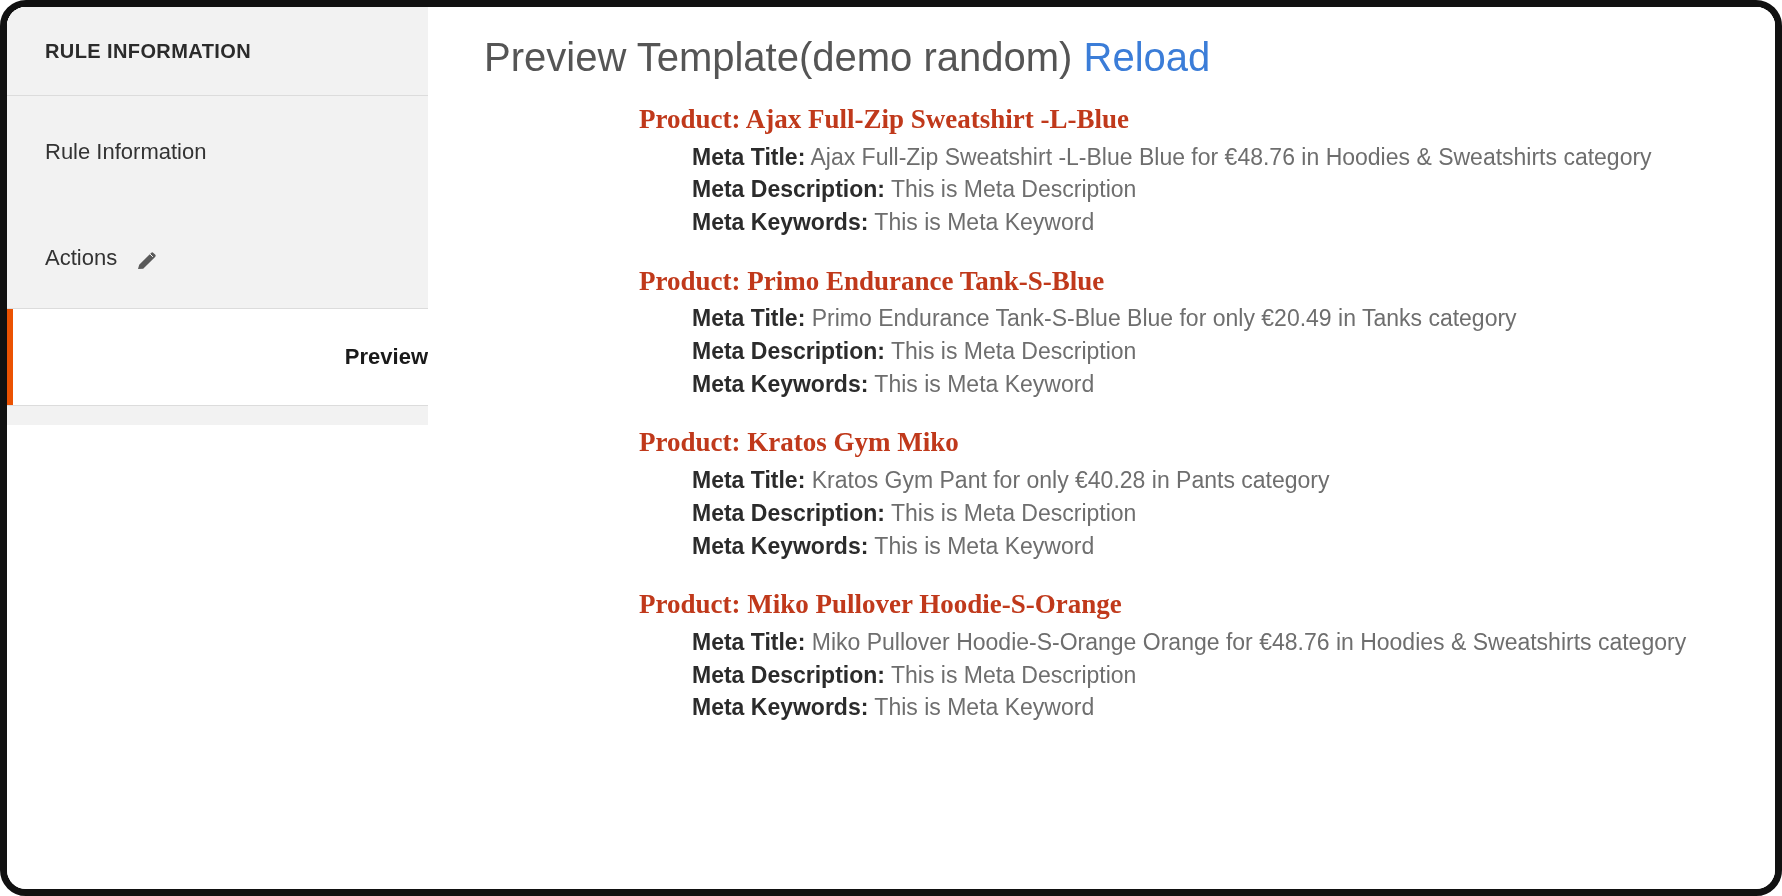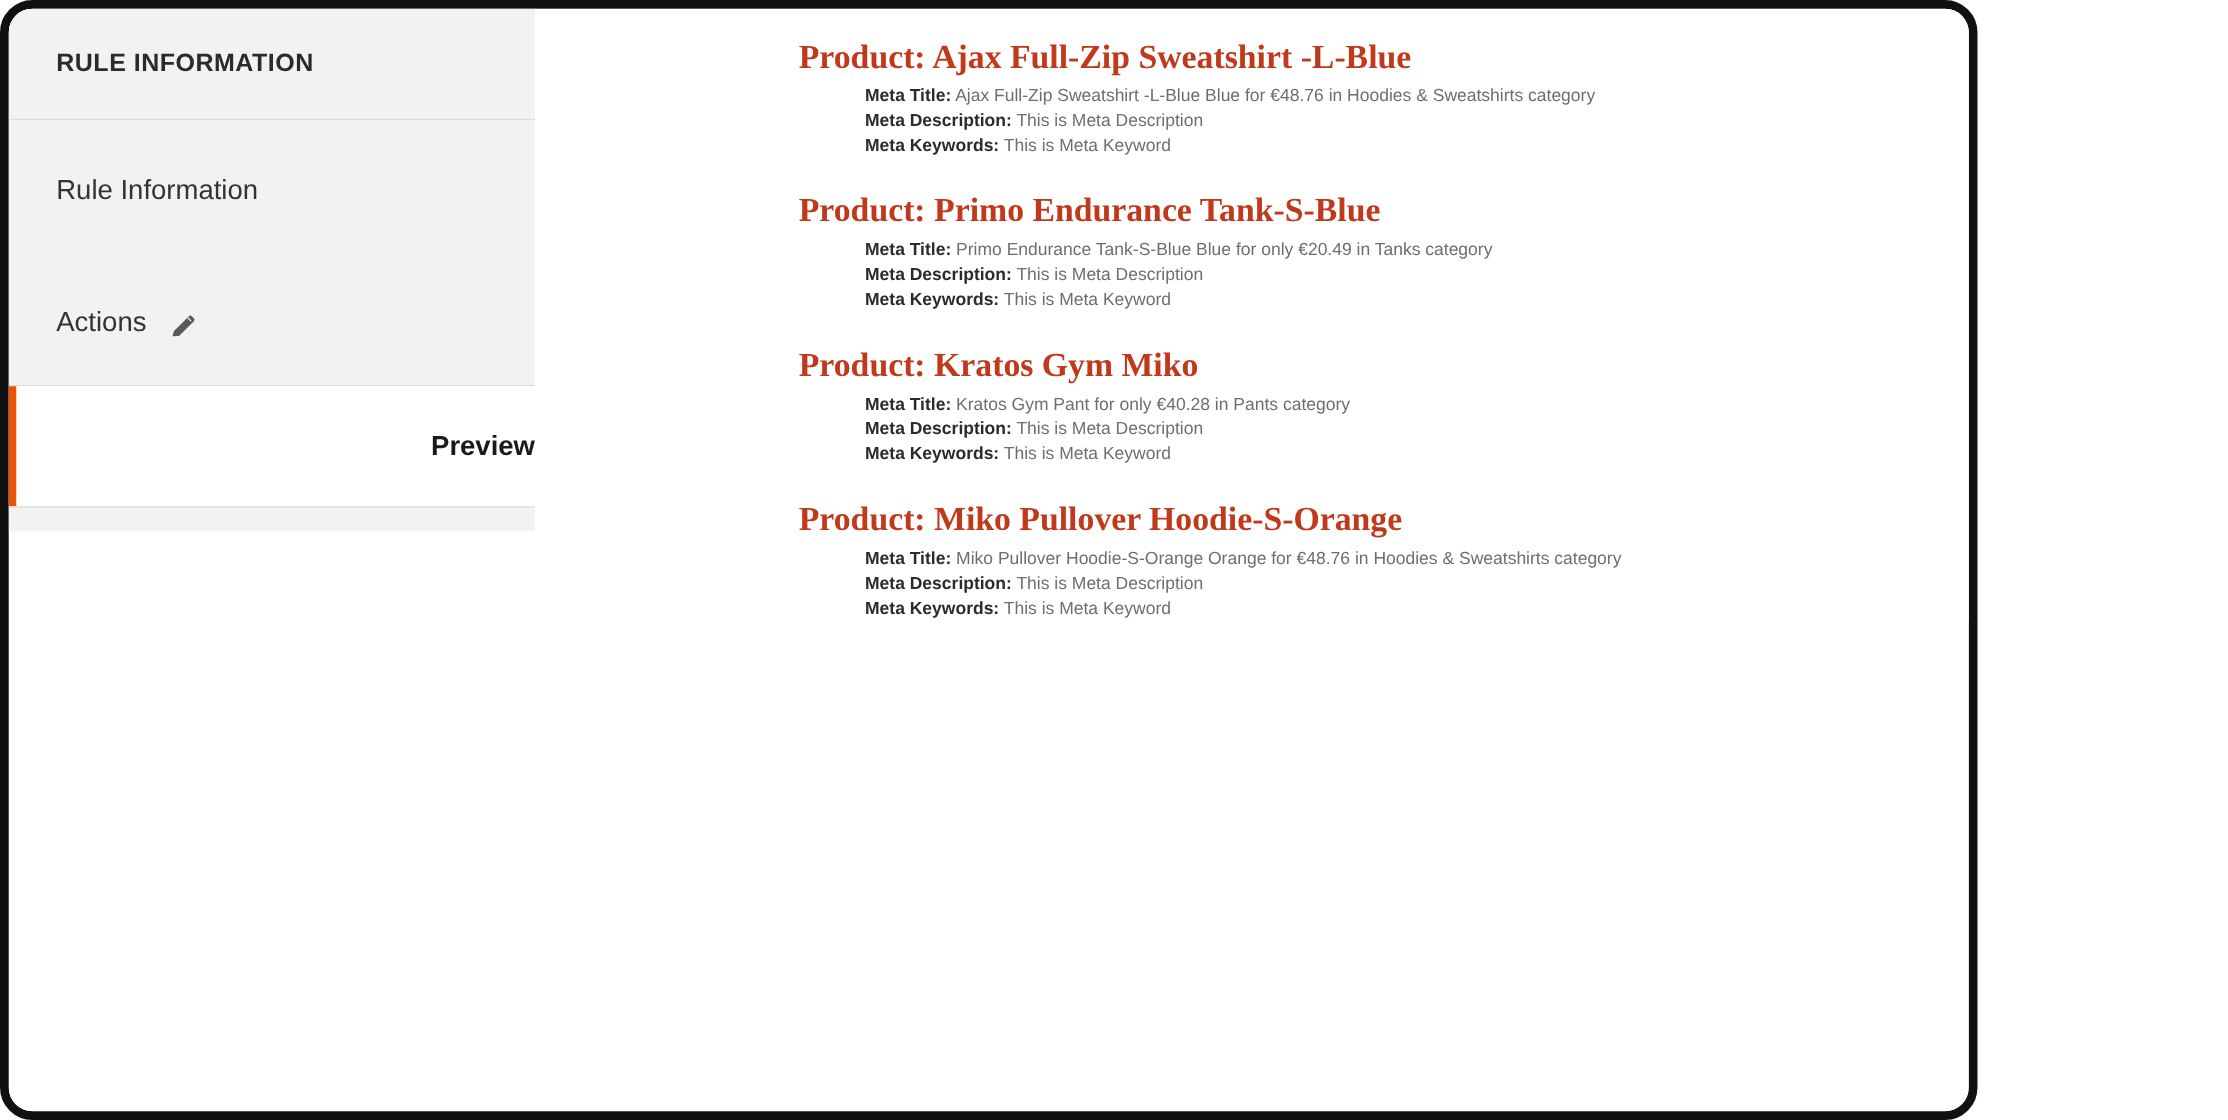--- a/index.html
+++ b/index.html
@@ -5,21 +5,21 @@
 <style>
   * { box-sizing: border-box; }
   html, body {
     margin: 0;
     padding: 0;
     background: #ffffff;
     font-family: "Liberation Sans", "DejaVu Sans", sans-serif;
   }
   .screen {
     position: relative;
-    width: 1582px;
+    width: 1782px;
     height: 896px;
     background: #ffffff;
     border: 7px solid #111111;
     border-radius: 26px;
     overflow: hidden;
   }
   .screen-inner {
     position: absolute;
     inset: 0;
     display: flex;
@@ -124,21 +124,21 @@
     font-weight: bold;
     color: #c0391b;
     line-height: 1.25;
     font-family: Liberation Serif, serif;
   }
   .meta-list {
     margin: 0;
     padding-left: 53px;
   }
   .meta-line {
-    font-size: 14px;
+    font-size: 23px;
     color: #6e6e6e;
     line-height: 1.42;
     max-width: 1008px;
   }
   .meta-label {
     font-weight: bold;
     color: #2b2b2b;
   }
   .meta-value { color: #6e6e6e; }
 </style>
@@ -171,20 +171,24 @@
       </nav>
 
       <div class="nav-item active">
         <span class="nav-label">Preview</span>
       </div>
 
       <div class="sidebar-foot"></div>
     </aside>
 
     <main class="main">
+      <h1 class="page-title">
+        <span>Preview Template(demo random)</span>
+        <a class="reload-link">Reload</a>
+      </h1>
 
       <section class="preview-body">
 
         <div class="product-block">
           <h2 class="product-heading">Product: Ajax Full-Zip Sweatshirt -L-Blue</h2>
           <div class="meta-list">
             <div class="meta-line">
               <span class="meta-label">Meta Title:</span>
               <span class="meta-value">Ajax Full-Zip Sweatshirt -L-Blue Blue for €48.76 in Hoodies &amp; Sweatshirts category</span>
             </div>

